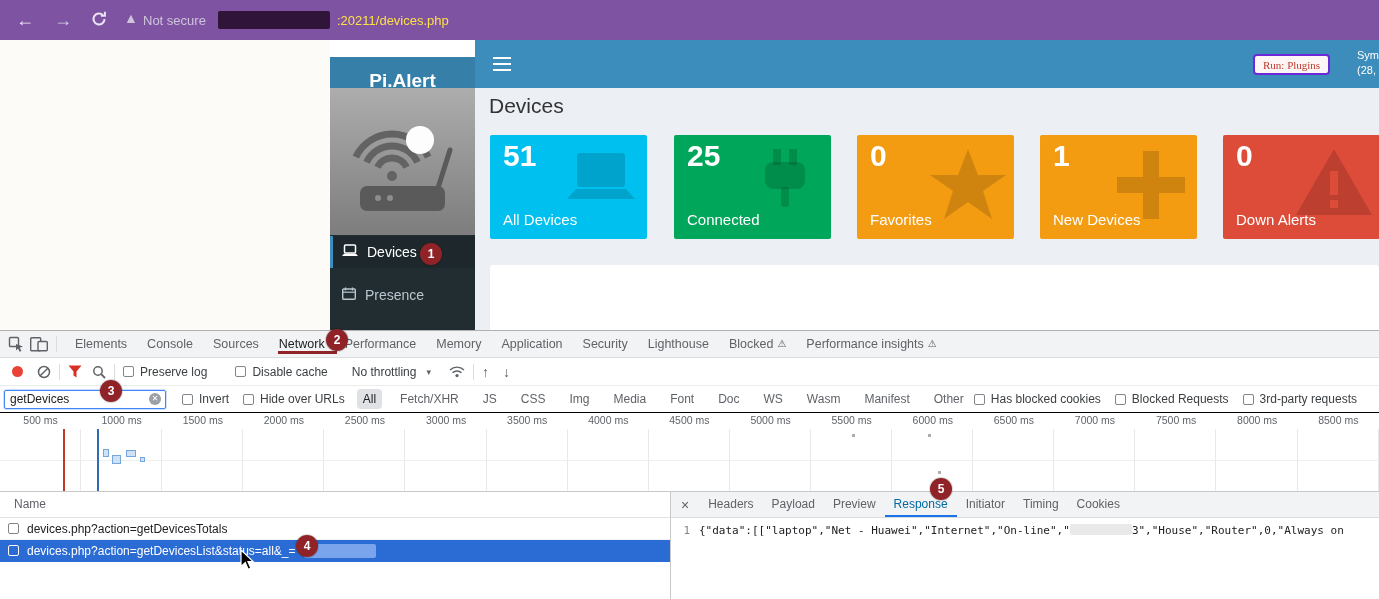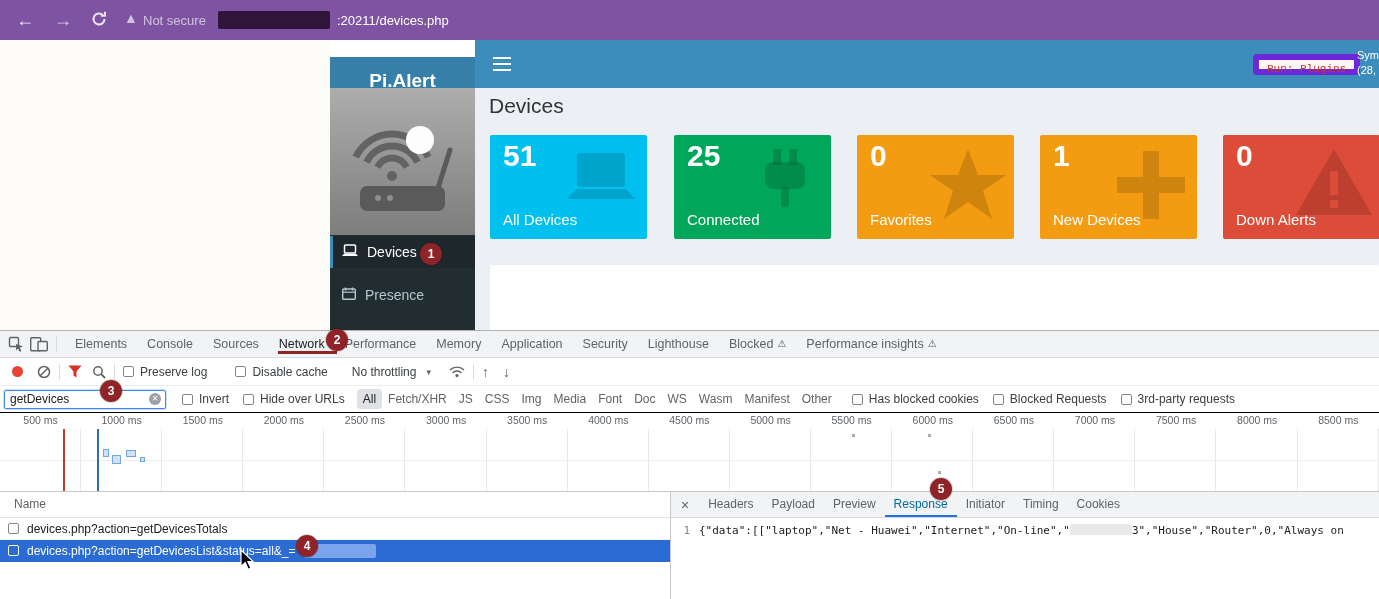--- a/index.html
+++ b/index.html
@@ -6,36 +6,36 @@
   body { margin: 0; background: #888; font-family: "Liberation Sans", sans-serif; }
   .screen { position: relative; width: 1379px; height: 599px; overflow: hidden; background: #fff; }
 
   
   .bbar { position: absolute; left: 0; top: 0; width: 1379px; height: 40px; background: #7e54a2; }
   .nav { position: absolute; top: 8px; width: 26px; height: 24px; color: #ece4f5; font-size: 18px; line-height: 24px; text-align: center; cursor: default; }
   .nav.fwd { color: #d6c9e6; }
   .warn-tri { position: absolute; left: 124px; top: 10px; color: #cfc4dc; font-size: 14px; }
   .ns-label { position: absolute; left: 143px; top: 13px; color: #cfc4dc; font-size: 13px; }
   .url-redact { position: absolute; left: 218px; top: 11px; width: 112px; height: 18px; background: #31143a; border-radius: 2px; }
-  .url-text { position: absolute; left: 337px; top: 13px; color: #ffffff; font-size: 13px; }
+  .url-text { position: absolute; left: 337px; top: 13px; color: #fde047; font-size: 13px; }
 
   
   .page-left { position: absolute; left: 0; top: 40px; width: 330px; height: 290px; background: #fcfbf8; }
 
   .sb-logo { position: absolute; left: 330px; top: 40px; width: 145px; height: 48px; background: #367fa9; color: #fff; font-size: 19px; font-weight: 700; line-height: 48px; text-align: center; margin-top: 17px; }
   .sb-body { position: absolute; left: 330px; top: 88px; width: 145px; height: 242px; background: #222d32; }
   .router-img { position: absolute; left: 330px; top: 88px; width: 145px; height: 147px; }
   .menu-item { position: absolute; left: 330px; width: 145px; height: 32px; display: flex; align-items: center; gap: 9px; padding-left: 12px; font-size: 14px; cursor: pointer; }
   .menu-devices { top: 236px; background: #1e282c; border-left: 3px solid #3c8dbc; color: #fff; padding-left: 9px; }
   .menu-presence { top: 279px; color: #b8c7ce; }
 
   .topnav { position: absolute; left: 475px; top: 40px; width: 904px; height: 48px; background: #3c8dbc; }
   .hamburger { position: absolute; left: 18px; top: 17px; width: 18px; height: 14px; cursor: pointer; }
   .hamburger i { display: block; width: 18px; height: 2px; background: #fff; margin-bottom: 4px; }
-  .run-btn { position: absolute; left: 778px; top: 14px; height: 21px; padding: 3px 8px; background: #fdf6f6; border: 6px solid #6d28d9; border-radius: 4px; color: #c0392b; font-family: Liberation Mono, monospace; font-size: 11px; cursor: pointer; }
+  .run-btn { position: absolute; left: 778px; top: 14px; height: 21px; padding: 3px 8px; background: #fdf6f6; border: 2px solid #6d28d9; border-radius: 4px; color: #c0392b; font-family: Liberation Serif, serif; font-size: 11px; cursor: pointer; }
   .user-txt { position: absolute; left: 882px; top: 8px; width: 60px; color: #fff; font-size: 11px; line-height: 15px; }
 
   .content { position: absolute; left: 475px; top: 88px; width: 904px; height: 242px; background: #ecf0f5; }
   .page-title { position: absolute; left: 14px; top: 6px; font-size: 21px; color: #333; font-weight: 400; }
 
   .card { position: absolute; top: 47px; width: 157px; height: 104px; border-radius: 2px; color: #fff; }
   .c0 { left: 15px; background: #00c0ef; }
   .c1 { left: 199px; background: #00a65a; }
   .c2 { left: 382px; background: #f39c12; }
   .c3 { left: 565px; background: #f39c12; }
@@ -69,21 +69,21 @@
   .cbgroup { display: flex; align-items: center; gap: 6px; cursor: pointer; }
   .cb { width: 11px; height: 11px; border: 1px solid #80868b; border-radius: 2px; background: #fff; flex: none; }
   .lblgray { color: #3c4043; white-space: nowrap; }
   .caret { font-size: 9px; color: #5f6368; margin-left: 4px; }
   .arrow-glyph { font-size: 14px; color: #5f6368; }
 
   .dt-filterrow { position: absolute; left: 0; top: 55px; width: 1379px; height: 27px; background: #fff; border-bottom: 1px solid #000000; display: flex; align-items: center; }
   .filter-input { margin-left: 4px; width: 162px; height: 19px; border: 1px solid #4285f4; box-shadow: 0 0 0 1px rgba(66,133,244,0.25); border-radius: 2px; display: flex; align-items: center; padding: 0 5px; position: relative; cursor: text; }
   .filter-input .fval { font-size: 12px; color: #202124; }
   .fclear { position: absolute; right: 4px; width: 12px; height: 12px; border-radius: 50%; background: #9aa0a6; color: #fff; font-size: 8px; line-height: 12px; text-align: center; cursor: pointer; }
-  .chip { padding: 3px 6px; color: #5f6368; white-space: nowrap; cursor: pointer; }
+  .chip { padding: 3px 6px; color: #5f6368; white-space: nowrap; cursor: pointer; margin-left: 12px; }
   .chip.active { background: #dfe1e5; border-radius: 4px; color: #202124; }
 
   .dt-timeline { position: absolute; left: 0; top: 82px; width: 1379px; height: 79px; border-bottom: 1px solid #c8c8c8; }
   .tl-labels { display: flex; height: 16px; }
   .tl-labels span { flex: none; width: 81.12px; text-align: center; font-size: 10.5px; color: #5f6368; line-height: 15px; }
   .tl-graph { position: absolute; left: 0; top: 16px; right: 0; bottom: 0; background: repeating-linear-gradient(to right, transparent 0 80.1px, #e8e8e8 80.1px 81.1px); cursor: ew-resize; }
   .tl-mid { position: absolute; left: 0; right: 0; top: 50%; height: 1px; background: #efefef; }
   .tl-line { position: absolute; top: 0; bottom: 0; width: 2px; }
   .tl-red { left: 63px; background: #c0392b; }
   .tl-blue { left: 97px; background: #2e6db5; }
@@ -371,21 +371,21 @@
       <span class="chip">JS</span>
       <span class="chip">CSS</span>
       <span class="chip">Img</span>
       <span class="chip">Media</span>
       <span class="chip">Font</span>
       <span class="chip">Doc</span>
       <span class="chip">WS</span>
       <span class="chip">Wasm</span>
       <span class="chip">Manifest</span>
       <span class="chip">Other</span>
-      <span class="cbgroup" style="margin-left:14px">
+      <span class="cbgroup" style="margin-left:4px">
           <span class="cb"></span>
           <span class="lblgray">Has blocked cookies</span>
         </span>
       <span class="cbgroup" style="margin-left:14px">
           <span class="cb"></span>
           <span class="lblgray">Blocked Requests</span>
         </span>
       <span class="cbgroup" style="margin-left:14px">
           <span class="cb"></span>
           <span class="lblgray">3rd-party requests</span>

